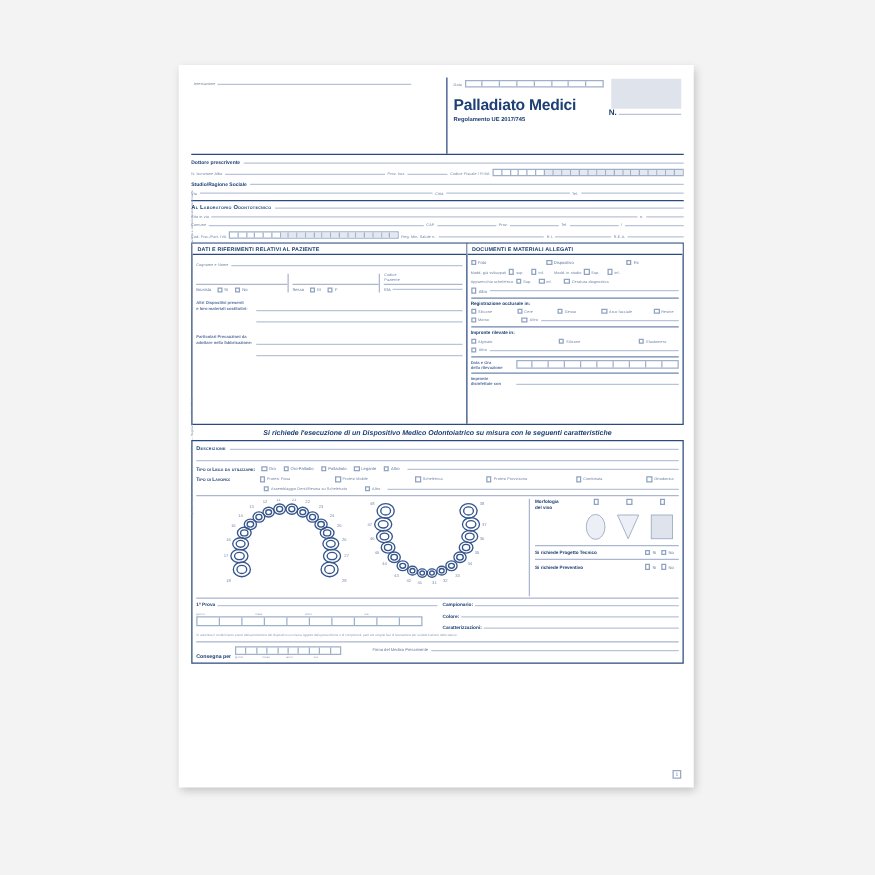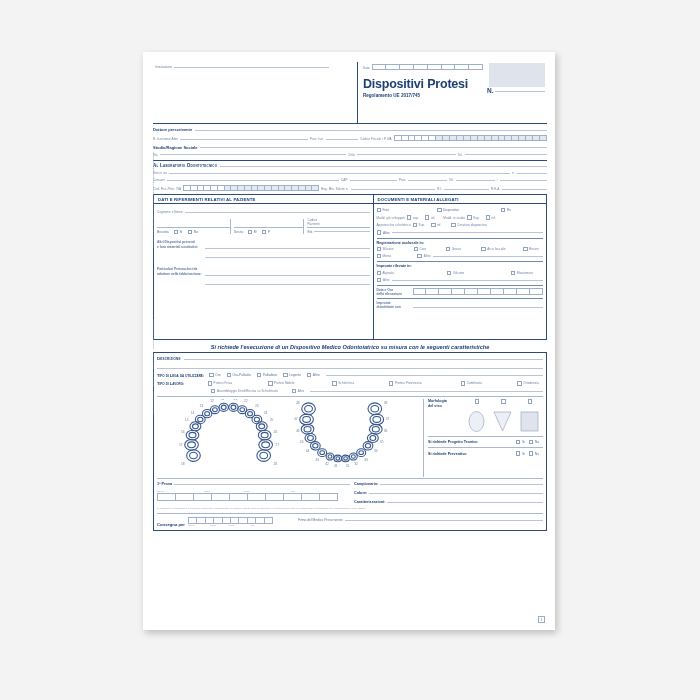--- a/index.html
+++ b/index.html
@@ -101,21 +101,21 @@
               <i></i>
               <i></i>
               <i></i>
               <i></i>
               <i></i>
               <i></i>
               <i></i>
         </span>
       </div>
       <div id="numbox" class="graybox"></div>
-      <div id="title1" style="margin-top:7px;">Dispositivi Protesi</div>
+      <div id="title1" style="margin-top:7px;">Palladiato Medici</div>
       <div id="nlabel">
         <span>N.</span>
         <span class="rule" style="margin-bottom:2px;"></span>
       </div>
       <div id="regol">Regolamento UE 2017/745</div>
     </div>
   </div>
 
   <div class="bar">
     <span class="hd2">Dottore prescrivente</span>

